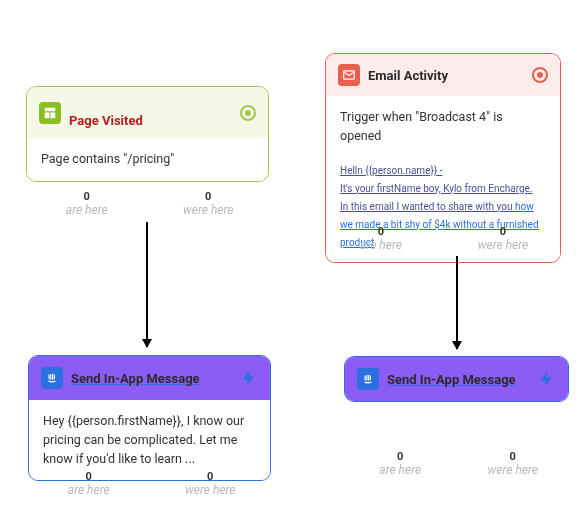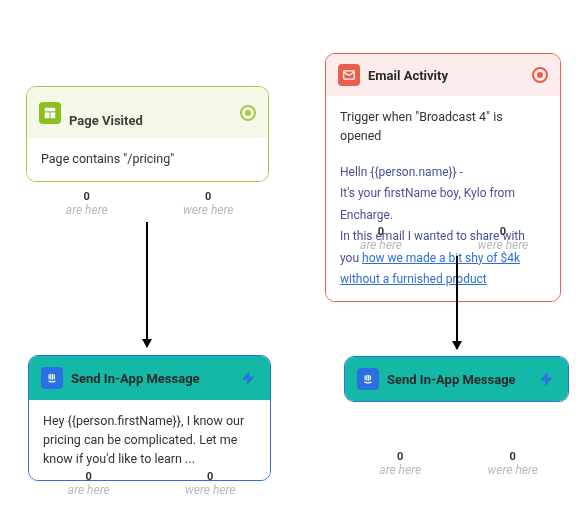--- a/index.html
+++ b/index.html
@@ -47,43 +47,44 @@
     background: currentColor;
     border-radius: 50%;
     left: 3px; top: 3px;
   }
   
   .n-page {
     left: 26px; top: 86px; width: 243px;
     border: 1.5px solid #a6c84a;
   }
   .n-page .node-header { background: #f3f9e6; color: #7aa320; }
-  .n-page .node-title { color: #404040; margin-top: 16px; }
+  .n-page .node-title { color: #b91c1c; margin-top: 16px; }
   .n-page .target-ring { color: #a6c84a; }
   
   .n-email {
     left: 325px; top: 53px; width: 236px;
     border: 1.5px solid #e8604c;
   }
   .n-email .node-header { background: #fceceb; color: #e8604c; }
   .n-email .node-title { color: #2a2a2a; }
   .n-email .target-ring { color: #e8604c; }
   .email-preview {
     background: #fff;
     padding: 4px 14px 10px 14px;
-    font-size: 12px;
+    font-size: 10px;
     color: #4b4f9a;
     line-height: 1.8;
+    text-decoration: underline;
   }
   .email-preview .link { color: #2d6fe0; text-decoration: underline; }
   
   .n-send {
     border: 1.5px solid #2d6fe0;
   }
-  .n-send .node-header { background: #14b8a6; color: #2d6fe0; min-height:44px; }
+  .n-send .node-header { background: #8b5cf6; color: #2d6fe0; min-height:44px;text-decoration:underline; }
   .n-send .node-title { color: #2a2a2a; }
   .n-send1 { left: 28px; top: 355px; width: 243px; }
   .n-send2 { left: 344px; top: 356px; width: 225px; }
   
   .icon {
     width: 22px; height: 22px;
     border-radius: 4px;
     display: flex; align-items: center; justify-content: center;
     flex-shrink: 0;
   }

